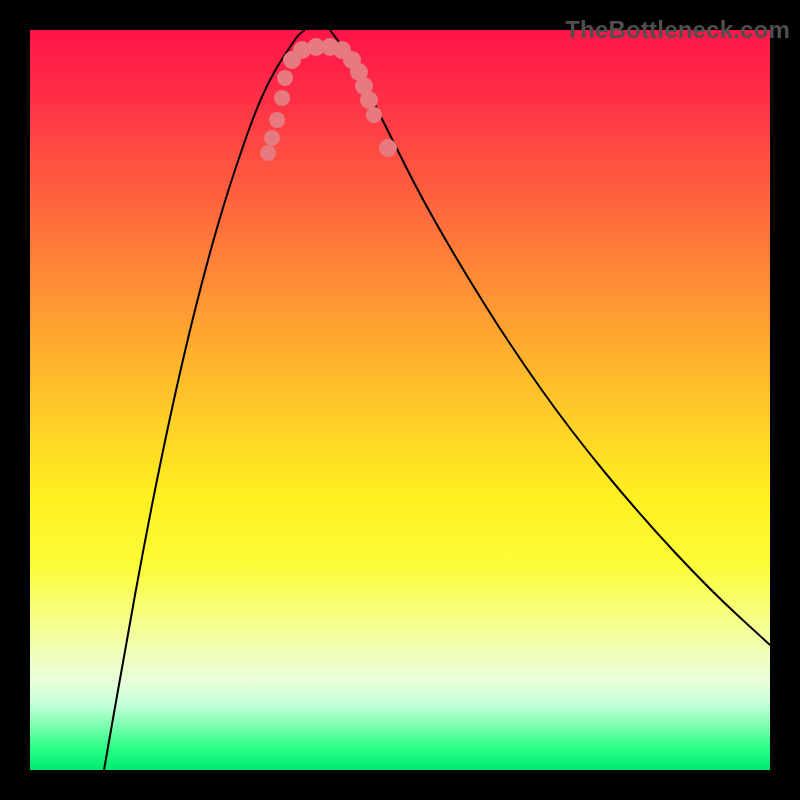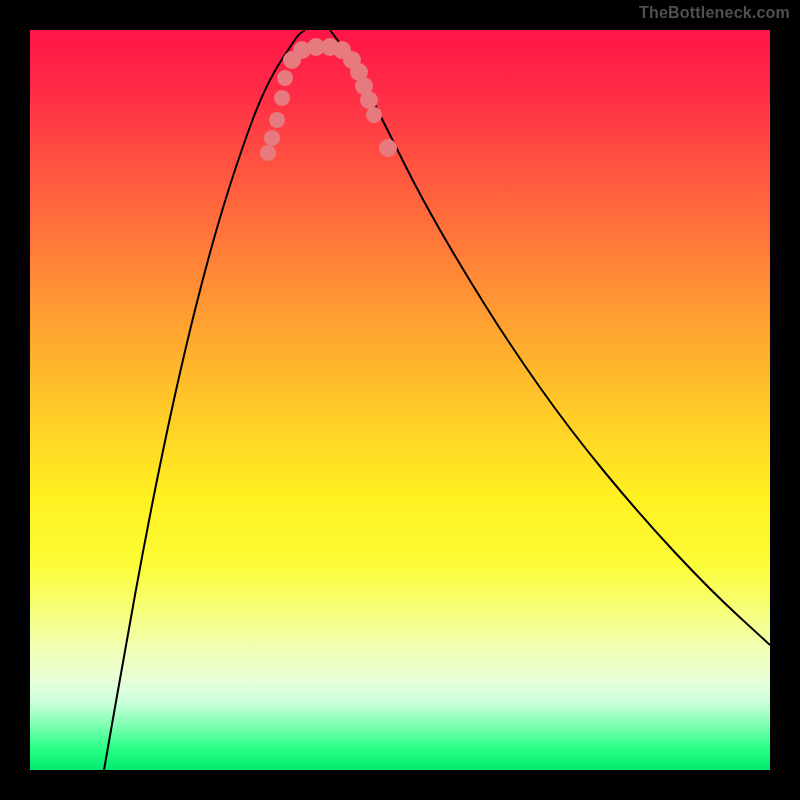--- a/index.html
+++ b/index.html
@@ -12,24 +12,24 @@
     overflow: hidden;
   }
   .frame {
     position: relative;
     width: 800px;
     height: 800px;
     background: #000;
   }
   .watermark {
     position: absolute;
-    top: 4px;
+    top: 16px;
     right: 10px;
     color: #4f4f4f;
-    font-size: 16px;
+    font-size: 24px;
     font-weight: 600;
     letter-spacing: 0.2px;
     z-index: 20;
   }
   .plot-area {
     position: absolute;
     left: 30px;
     top: 30px;
     width: 740px;
     height: 740px;

